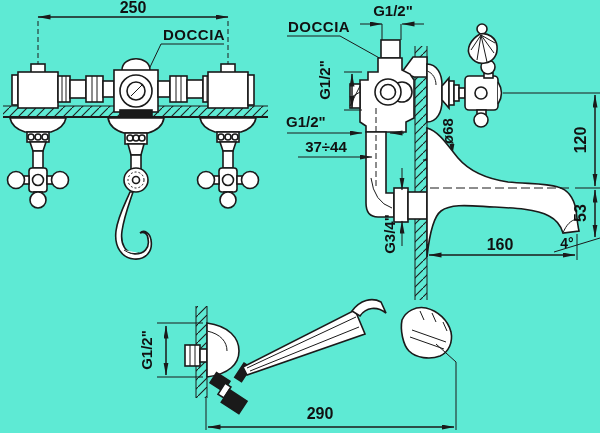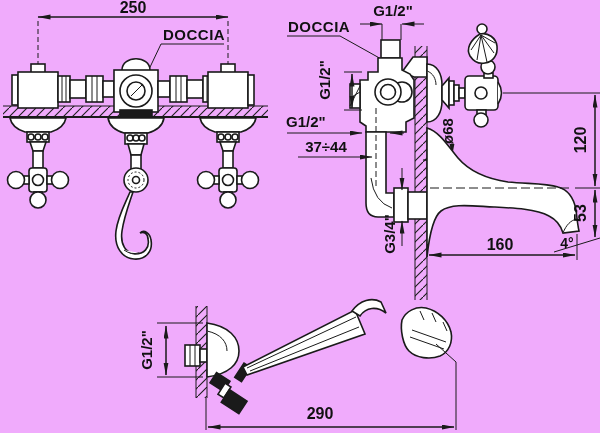--- a/index.html
+++ b/index.html
@@ -1,16 +1,16 @@
 <!DOCTYPE html>
 <html><head>
 <meta charset="utf-8">
 <style>
   html,body{margin:0;padding:0;background:#ffffff;}
-  .sheet{width:600px;height:433px;position:relative;background:#f0abfc;overflow:hidden;}
+  .sheet{width:600px;height:433px;position:relative;background:#5eead4;overflow:hidden;}
   svg{display:block;}
   text{font-family:"Liberation Sans","DejaVu Sans",sans-serif;font-weight:700;fill:#111;}
   .dim{font-size:16px;}
   .thr{font-size:15px;}
   .lbl{font-size:15px;letter-spacing:.5px;}
   .sm{font-size:14px;}
 </style>
 </head>
 <body>
 

